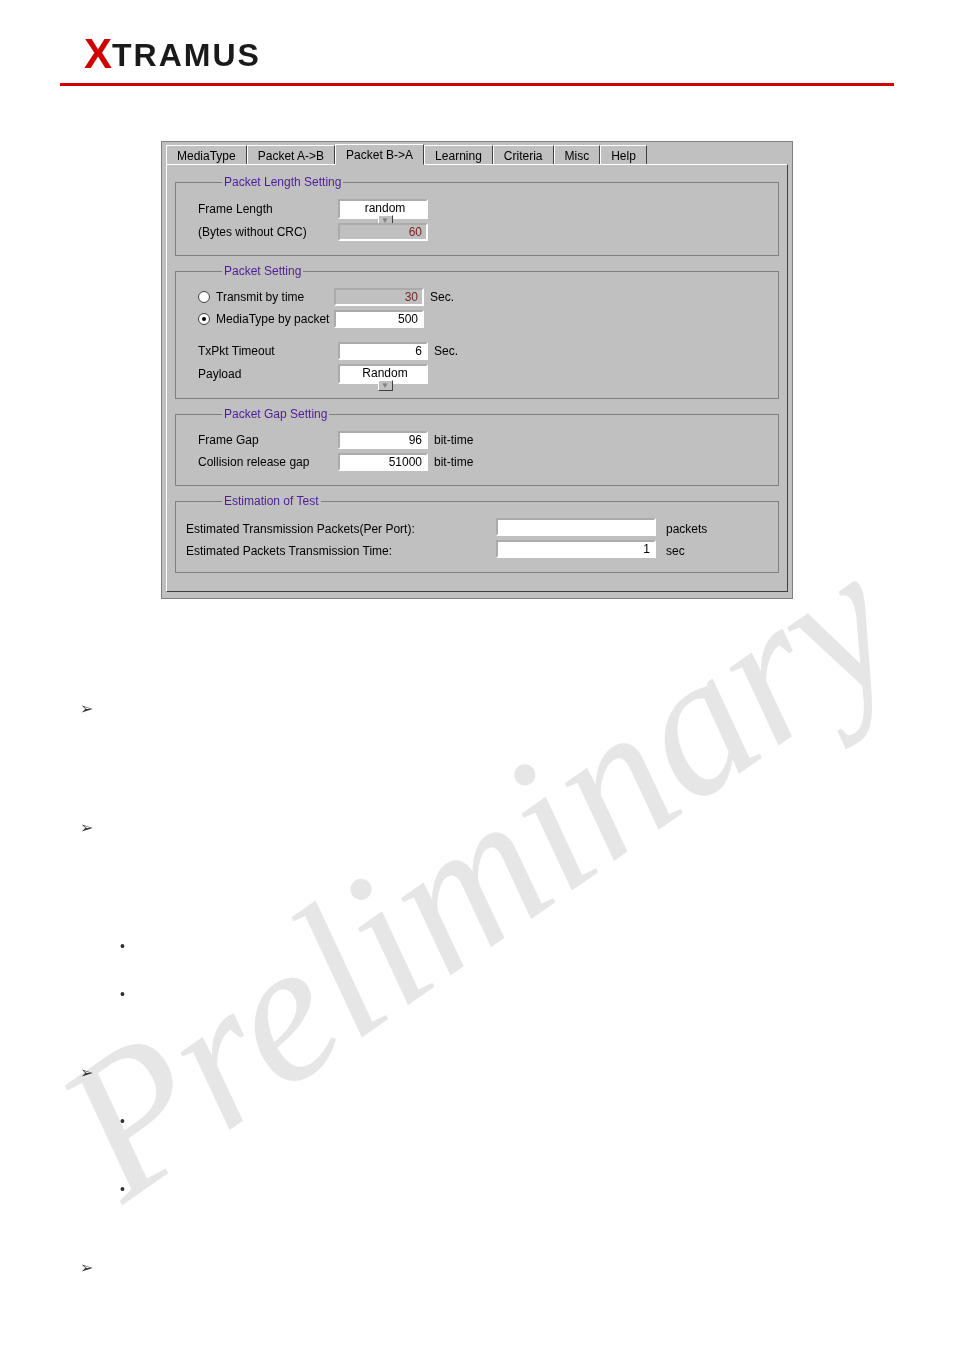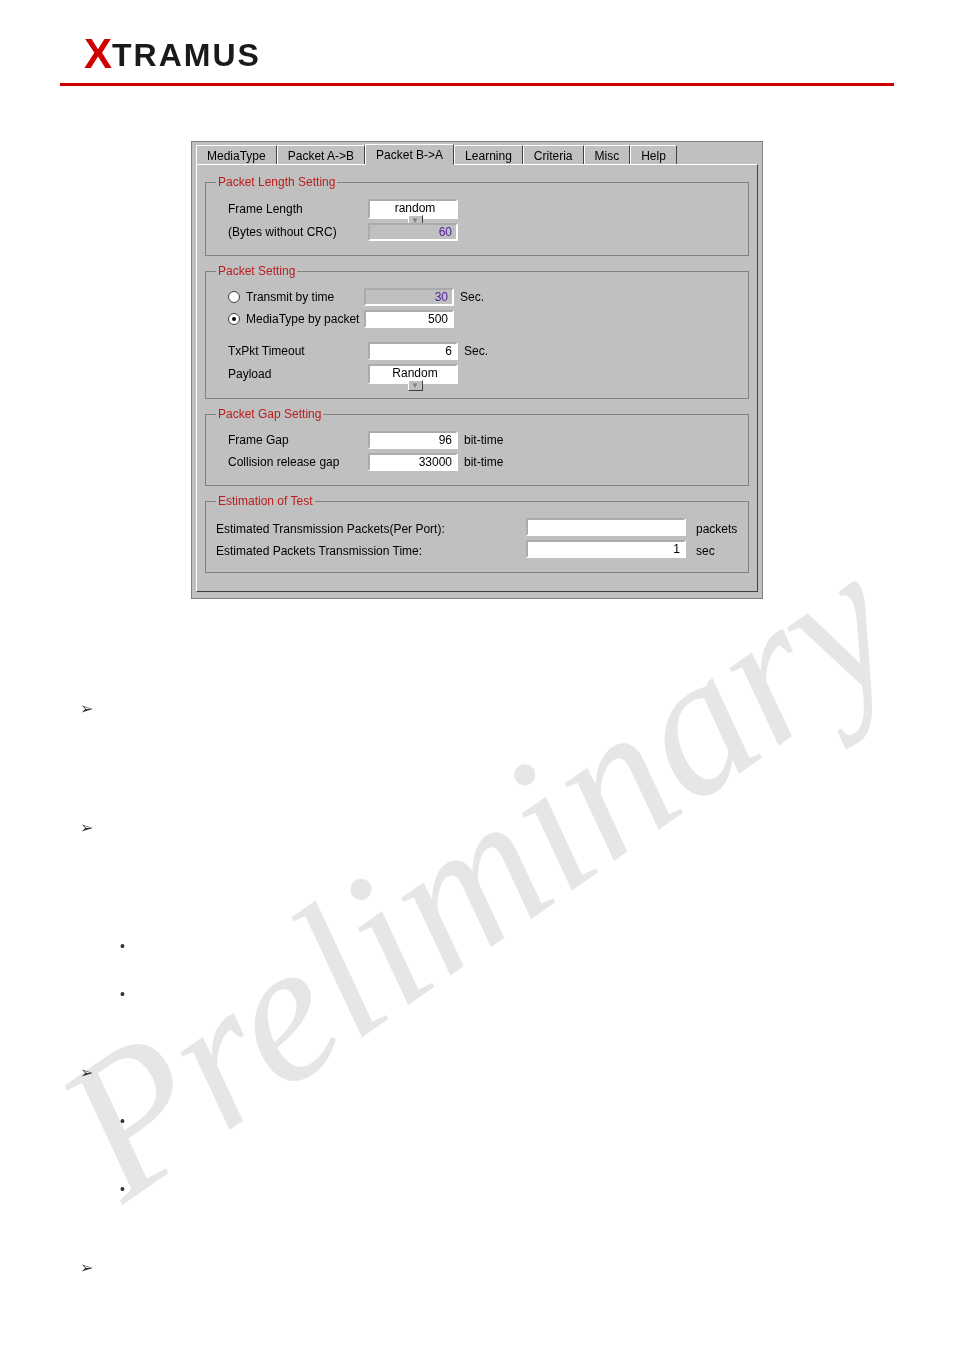--- a/index.html
+++ b/index.html
@@ -3,31 +3,31 @@
 <meta charset="utf-8">
 <style>
   * { box-sizing: border-box; }
   body { margin: 0; font-family: "Tahoma", "Microsoft Sans Serif", sans-serif; background: #fff; width: 954px; }
   
   .logo-wrap { padding: 30px 0 0 84px; }
   .logo { font-family: Arial, sans-serif; font-weight: 700; font-size: 32px; letter-spacing: 2px; color: #1a1a1a; }
   .logo .x { color: #d10000; font-size: 42px; letter-spacing: 0; vertical-align: -2px; }
   .hr-red { border: none; border-top: 3px solid #d10000; margin: 5px 60px 0 60px; }
   
-  .dialog-outer { margin: 55px auto 0 auto; width: 572px; background: #c0c0c0; border: 1px solid #808080; position: relative; font-size: 12px; color: #000; }
+  .dialog-outer { margin: 55px auto 0 auto; width: 632px; background: #c0c0c0; border: 1px solid #808080; position: relative; font-size: 12px; color: #000; }
   .tabs { display: flex; align-items: flex-end; height: 22px; padding-left: 4px; background: #c0c0c0; }
   .tab { padding: 3px 10px 2px 10px; border: 1px solid #fff; border-right-color:#404040; border-bottom: none; background: #c0c0c0; margin-right: 0; font-size: 12px; position: relative; top: 1px; }
   .tab.active { background: #c0c0c0; border-bottom: 1px solid #c0c0c0; z-index: 2; }
   .tab-body { border: 1px solid #fff; border-right-color:#404040; border-bottom-color:#404040; margin: 0 4px 6px 4px; padding: 6px 8px 10px 8px; background: #c0c0c0; position: relative; }
   fieldset.win { border: 1px solid #808080; margin: 4px 0 8px 0; padding: 6px 8px 10px 10px; position: relative; }
-  fieldset.win legend { font-size: 12px; color: #b91c1c; padding: 0 2px; background: #c0c0c0; }
+  fieldset.win legend { font-size: 12px; color: #4c1d95; padding: 0 2px; background: #c0c0c0; margin-left: 36px; }
   .row { display: flex; align-items: center; margin: 4px 12px; }
   .lbl { width: 140px; }
   .inbox { width: 90px; height: 18px; border: 2px inset #fff; background: #fff; font-size: 12px; text-align: right; padding-right: 4px; line-height: 14px; }
-  .inbox.disabled { background: #c0c0c0; color: #4c1d95; border: 2px inset #fff; }
+  .inbox.disabled { background: #c0c0c0; color: #7f1d1d; border: 2px inset #fff; }
   .combo { width: 90px; height: 20px; border: 2px inset #fff; background: #fff; display: flex; align-items: center; justify-content: space-between; padding-left: 4px; font-size: 12px; flex-direction: column; }
   .combo-btn { width: 15px; height: 14px; background: #c0c0c0; border: 1px solid #fff; border-right-color:#404040; border-bottom-color:#404040; display:flex;align-items:center;justify-content:center;font-size:8px;color:#808080; }
   .radio { width: 12px; height: 12px; border-radius: 50%; border: 1px solid #404040; background: #fff; display:inline-flex;align-items:center;justify-content:center;margin-right:6px; }
   .radio .dot { width:4px;height:4px;background:#000;border-radius:50%; }
   .unit { margin-left: 6px; }
   .est-row { display:flex; align-items:flex-end; margin:4px 0; }
   .est-lbl { width: 310px; }
   .est-box { width: 160px; height: 18px; border: 2px inset #fff; background: #fff; text-align: right; padding-right:4px; line-height:14px; margin-right:10px; }
   
   .watermark { position: absolute; left: 50%; top: 760px; transform: translate(-50%, 0) rotate(-35deg); font-size: 200px; font-family: "Times New Roman", serif; font-style: italic; color: rgba(200,200,200,0.45); pointer-events:none; white-space:nowrap; z-index:0; }
@@ -109,21 +109,21 @@
 
     <fieldset class="win">
       <legend>Packet Gap Setting</legend>
       <div class="row">
         <span class="lbl">Frame Gap</span>
         <div class="inbox">96</div>
         <span class="unit">bit-time</span>
       </div>
       <div class="row">
         <span class="lbl">Collision release gap</span>
-        <div class="inbox">33000</div>
+        <div class="inbox">51000</div>
         <span class="unit">bit-time</span>
       </div>
     </fieldset>
 
     <fieldset class="win">
       <legend>Estimation of Test</legend>
       <div class="est-row">
         <span class="est-lbl">Estimated Transmission Packets(Per Port):</span>
         <div class="est-box"></div>
         <span>packets</span>

